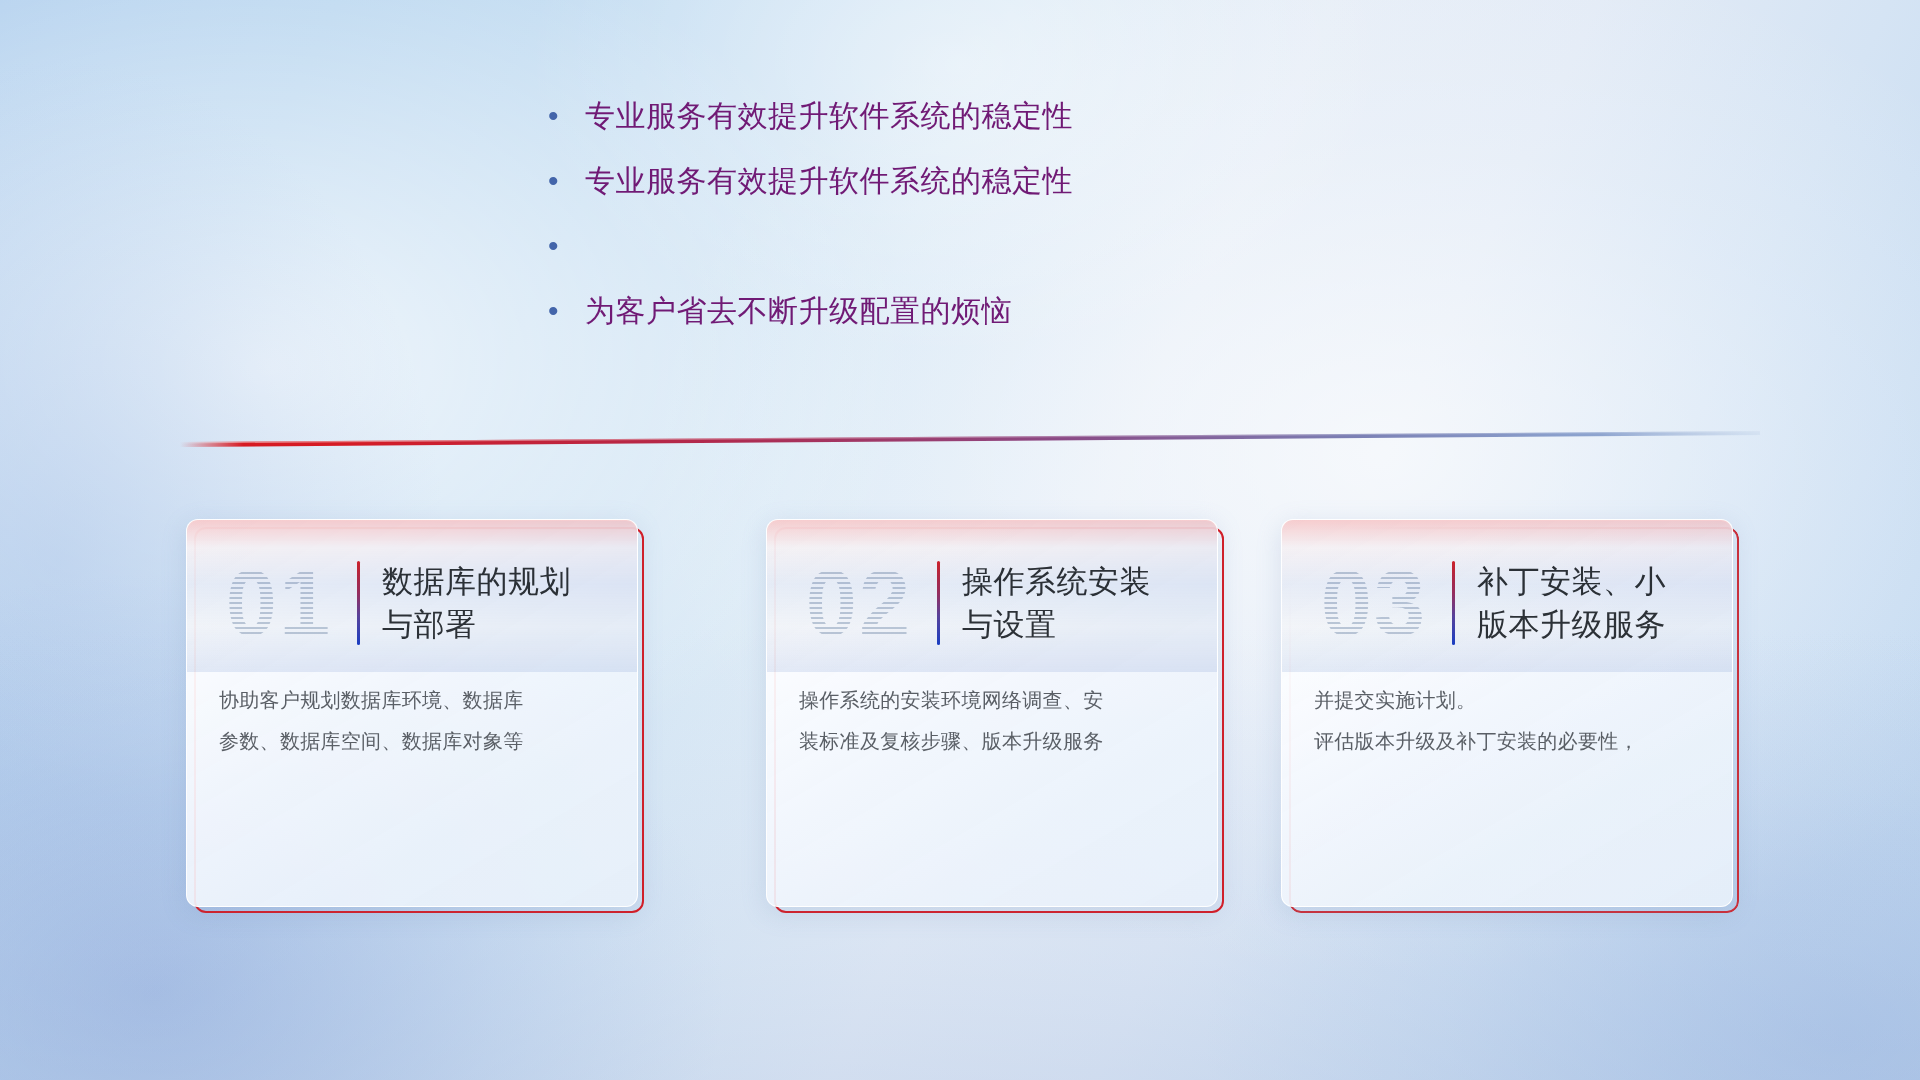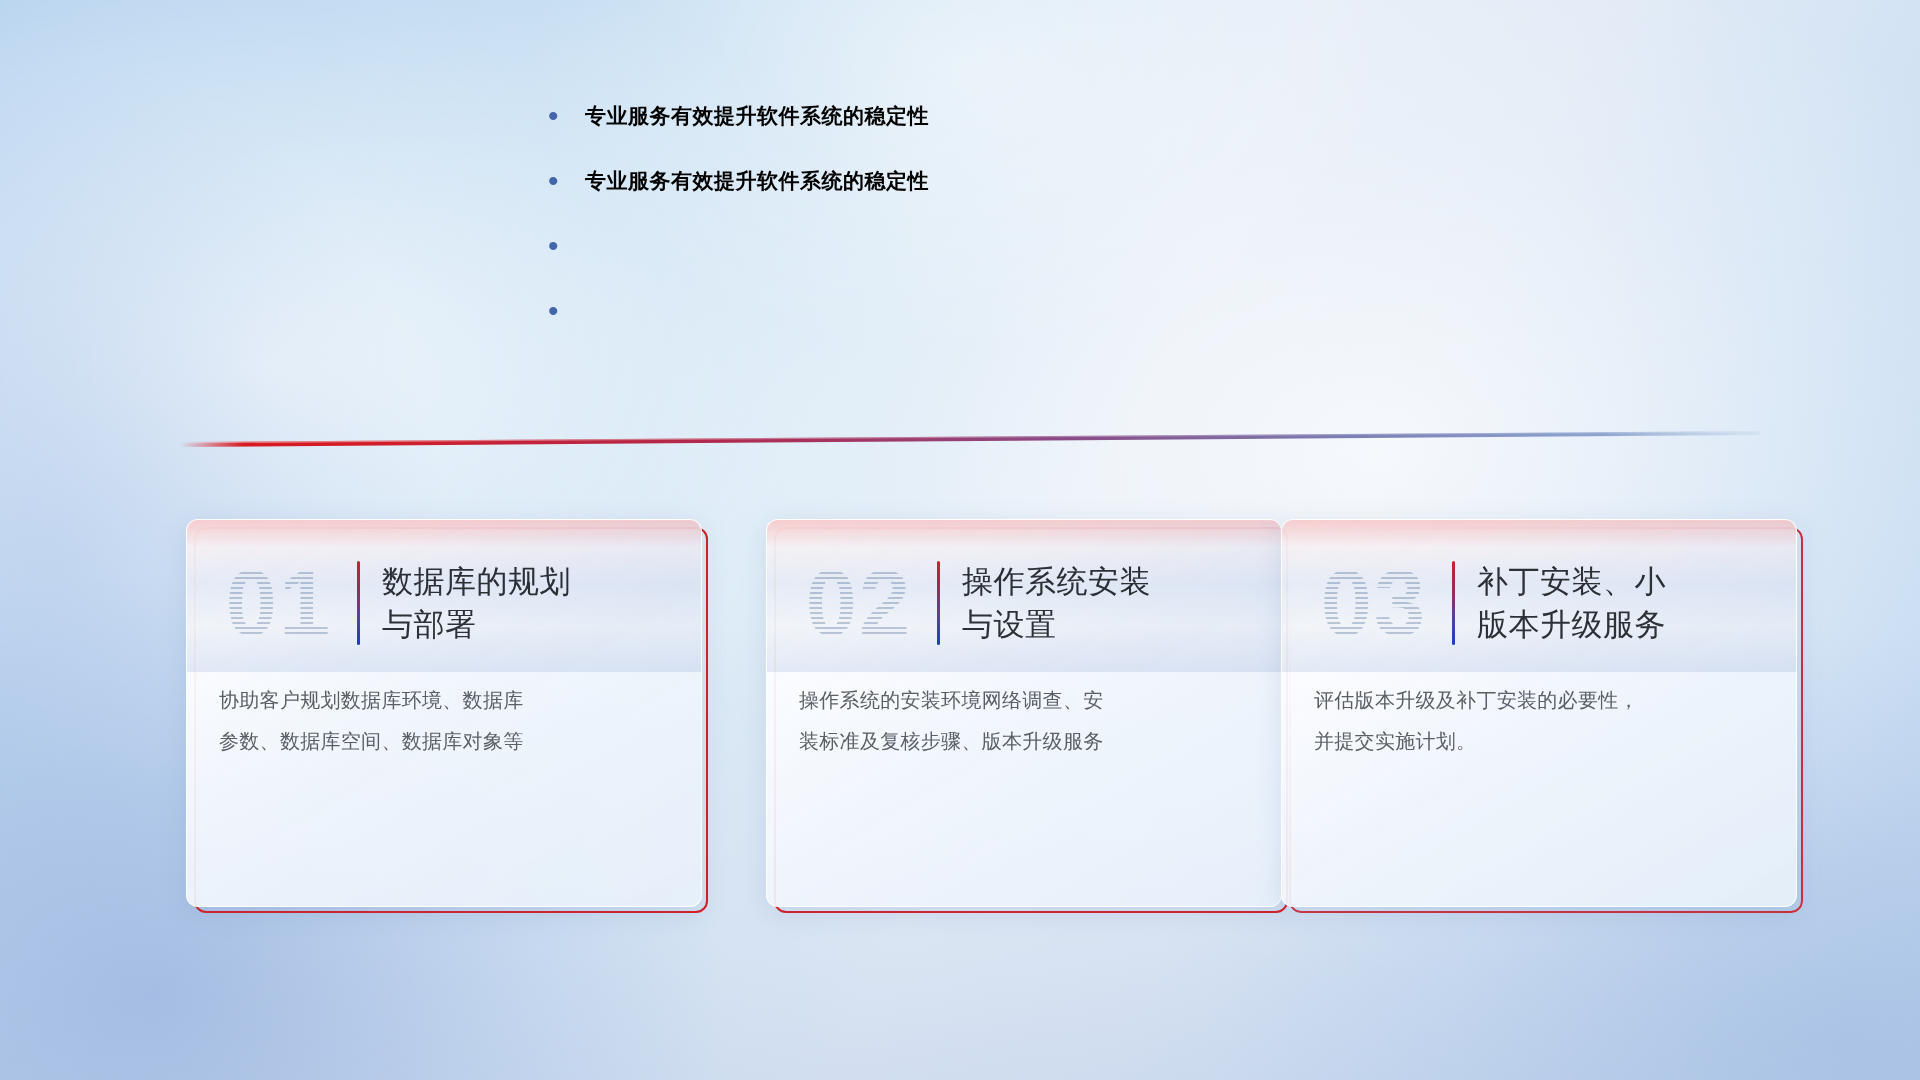--- a/index.html
+++ b/index.html
@@ -49,32 +49,32 @@
   
   #bullets{
     position:absolute;left:545px;top:96px;width:900px;
   }
   .blt{display:flex;align-items:flex-start;height:65px;}
   .blt-dot{
     width:40px;flex:0 0 40px;color:#4365aa;font-size:30px;line-height:40px;
     text-align:left;padding-left:3px;box-sizing:border-box;
   }
   .blt-txt{
-    color:#000000;font-size:21px;line-height:40px;font-weight:700;
+    color:#701a75;font-size:30px;line-height:40px;font-weight:400;
     letter-spacing:.5px;white-space:nowrap;
   }
 
   
   #divider{position:absolute;left:180px;top:420px;width:1580px;height:30px;}
   #divider svg{display:block;width:100%;height:100%;}
 
   
   #cards{position:absolute;left:0;top:519px;width:1920px;height:400px;}
   .card{
-    position:absolute;width:516px;height:388px;top:0;
+    position:absolute;width:452px;height:388px;top:0;
   }
   .card.c0{left:186px;}
   .card.c1{left:766px;}
   .card.c2{left:1281px;}
 
   
   .card-frame{
     position:absolute;left:8px;top:8px;right:-6px;bottom:-6px;
     border:2px solid #d71921;border-radius:12px;
     box-sizing:border-box;
@@ -153,20 +153,21 @@
     <span class="blt-dot">•</span>
     <span class="blt-txt">专业服务有效提升软件系统的稳定性</span>
   </div>
 
   <div class="blt">
     <span class="blt-dot">•</span>
   </div>
 
   <div class="blt">
     <span class="blt-dot">•</span>
+    <span class="blt-txt">为客户省去不断升级配置的烦恼</span>
   </div>
 
 </div>
 
 <div id="divider">
   <svg viewBox="0 0 1580 30" preserveAspectRatio="none">
     <defs>
       <linearGradient id="wedgeGrad" x1="0" y1="0" x2="1" y2="0">
         <stop offset="0" stop-color="#d71921"></stop>
         <stop offset="0.10" stop-color="#d51b24"></stop>
@@ -244,19 +245,19 @@
       <div class="card-head">
         <div class="card-num">03</div>
         <div class="card-num-tint"></div>
         <div class="card-bar"></div>
         <div class="card-title">
           <div>补丁安装、小</div>
           <div>版本升级服务</div>
         </div>
       </div>
       <div class="card-text">
+        <div>并提交实施计划。</div>
         <div>评估版本升级及补丁安装的必要性，</div>
-        <div>并提交实施计划。</div>
       </div>
     </div>
   </div>
 
 </div>
 
 </body></html>

